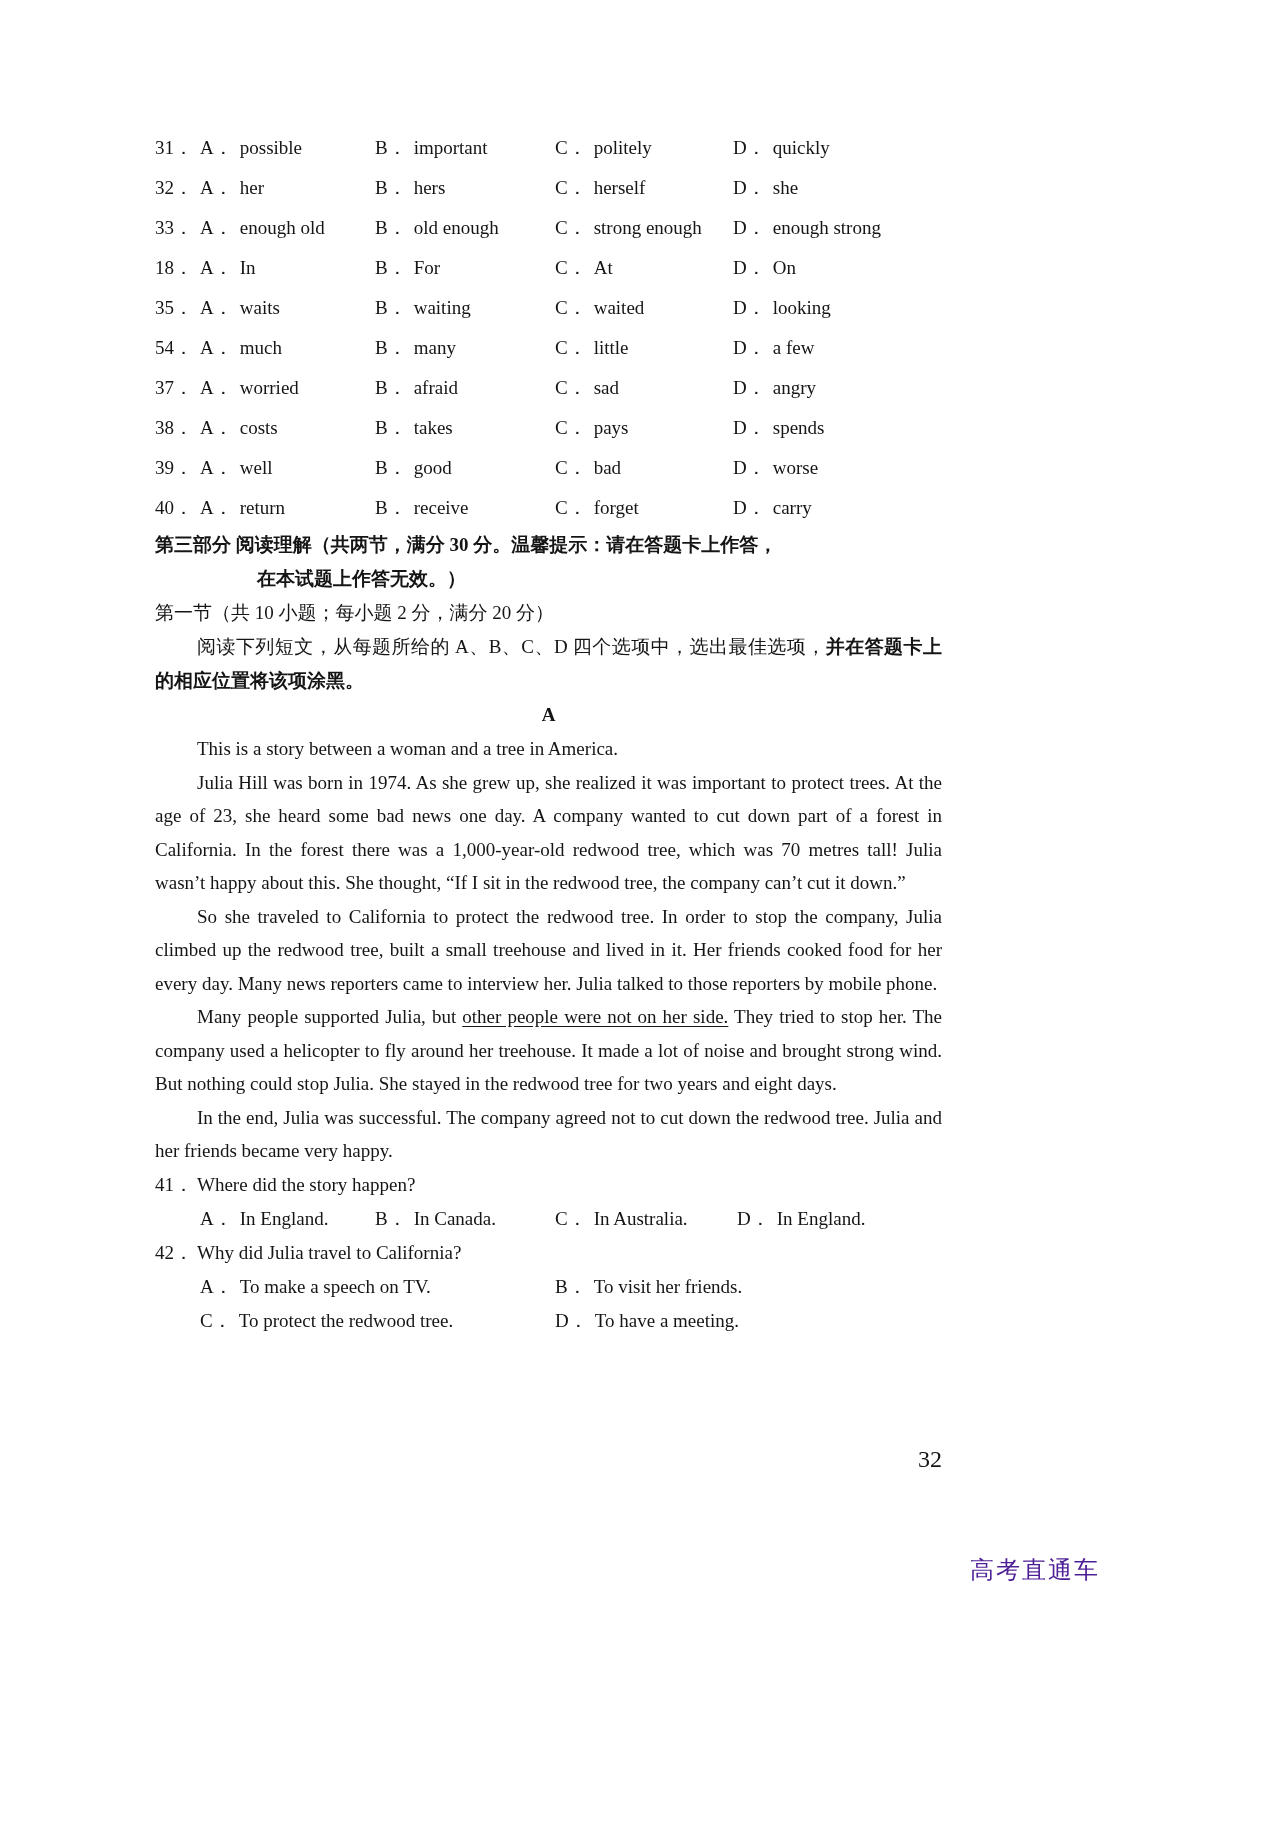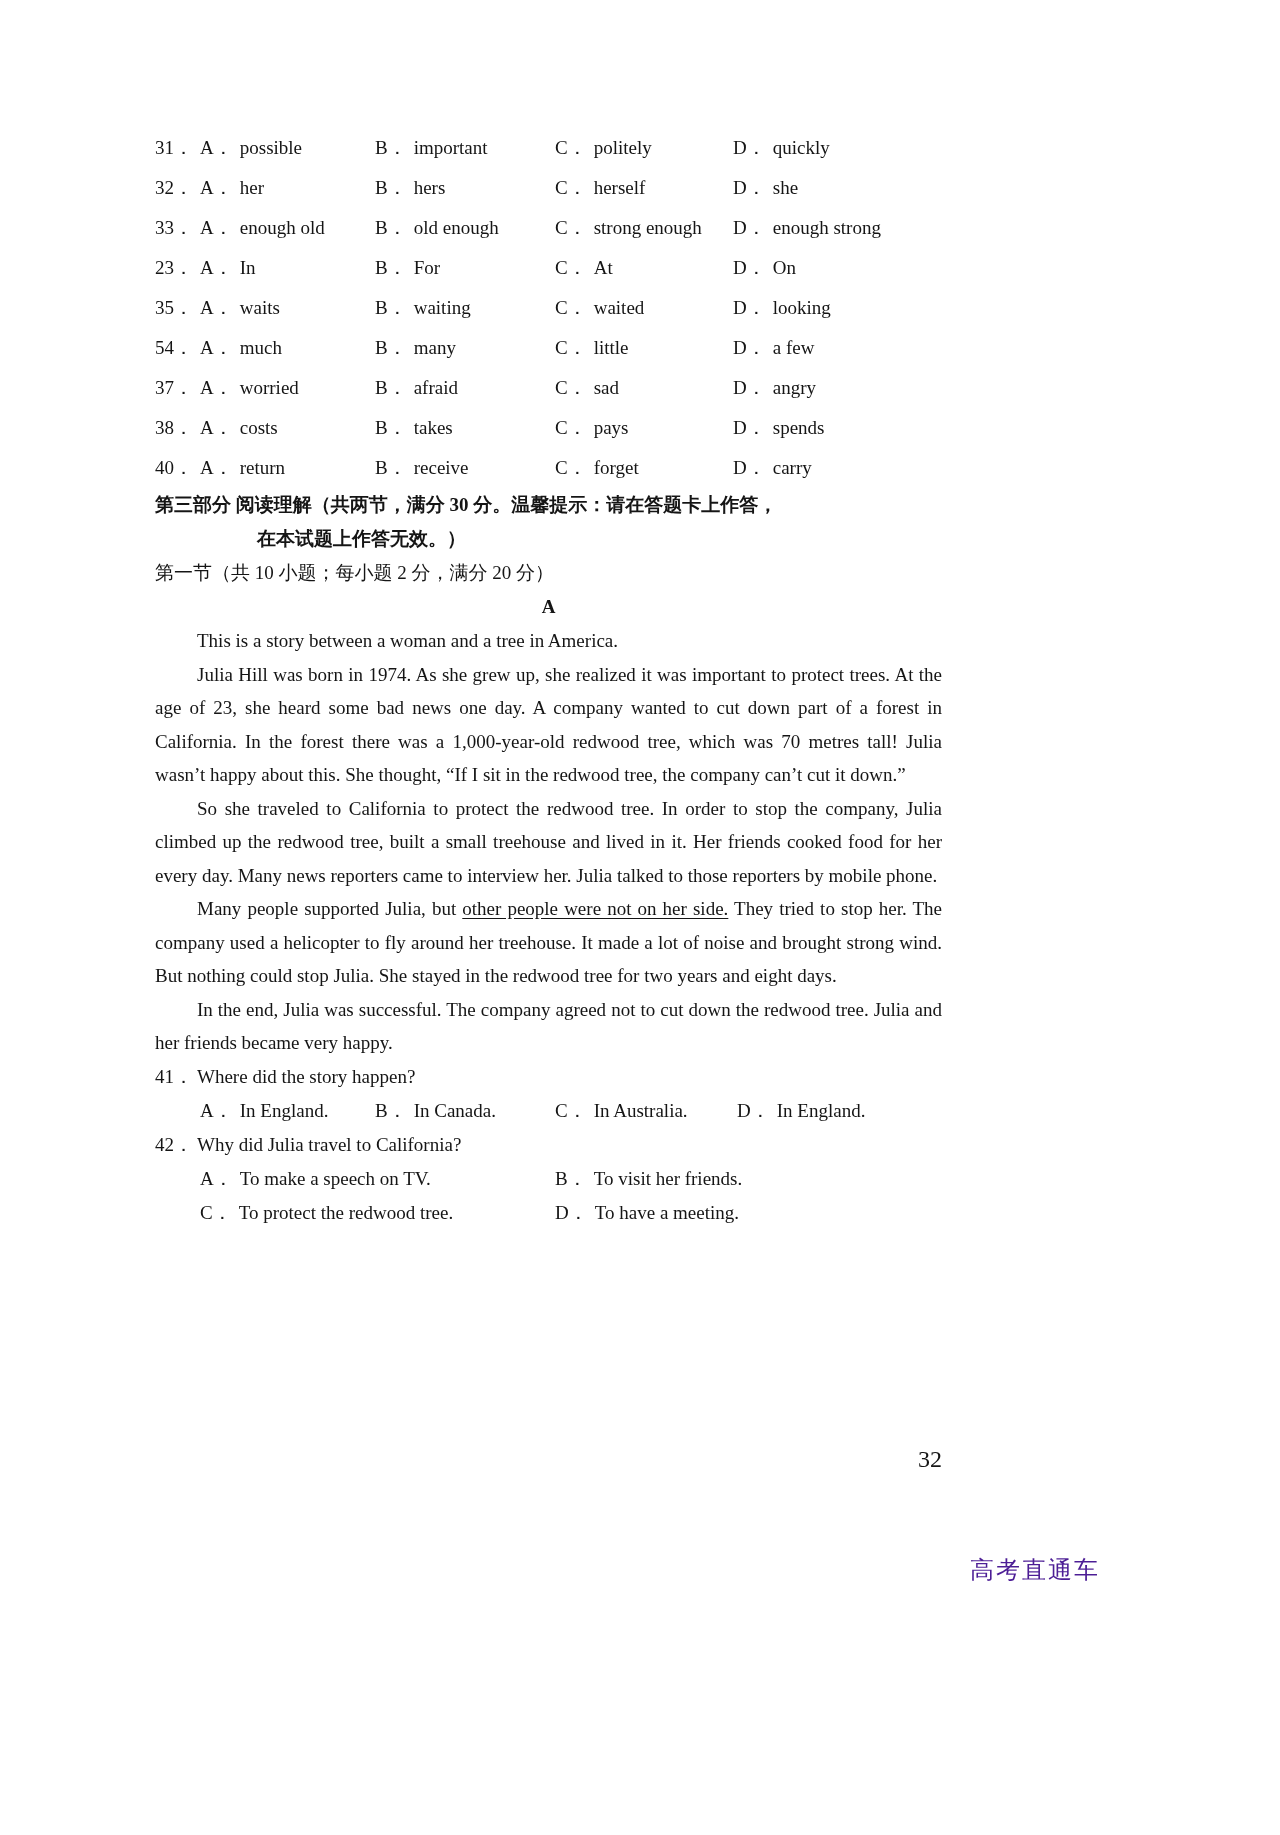--- a/index.html
+++ b/index.html
@@ -102,21 +102,21 @@
 
       <div class="opt-row">
         <span class="col-num">33．</span>
         <span class="cell ca"><span class="olab">A．</span><span>enough old</span></span>
         <span class="cell cb"><span class="olab">B．</span><span>old enough</span></span>
         <span class="cell cc"><span class="olab">C．</span><span>strong enough</span></span>
         <span class="cell cd"><span class="olab">D．</span><span>enough strong</span></span>
       </div>
 
       <div class="opt-row">
-        <span class="col-num">23．</span>
+        <span class="col-num">18．</span>
         <span class="cell ca"><span class="olab">A．</span><span>In</span></span>
         <span class="cell cb"><span class="olab">B．</span><span>For</span></span>
         <span class="cell cc"><span class="olab">C．</span><span>At</span></span>
         <span class="cell cd"><span class="olab">D．</span><span>On</span></span>
       </div>
 
       <div class="opt-row">
         <span class="col-num">35．</span>
         <span class="cell ca"><span class="olab">A．</span><span>waits</span></span>
         <span class="cell cb"><span class="olab">B．</span><span>waiting</span></span>
@@ -141,37 +141,45 @@
       </div>
 
       <div class="opt-row">
         <span class="col-num">38．</span>
         <span class="cell ca"><span class="olab">A．</span><span>costs</span></span>
         <span class="cell cb"><span class="olab">B．</span><span>takes</span></span>
         <span class="cell cc"><span class="olab">C．</span><span>pays</span></span>
         <span class="cell cd"><span class="olab">D．</span><span>spends</span></span>
       </div>
 
+      <div class="opt-row">
+        <span class="col-num">39．</span>
+        <span class="cell ca"><span class="olab">A．</span><span>well</span></span>
+        <span class="cell cb"><span class="olab">B．</span><span>good</span></span>
+        <span class="cell cc"><span class="olab">C．</span><span>bad</span></span>
+        <span class="cell cd"><span class="olab">D．</span><span>worse</span></span>
+      </div>
 
       <div class="opt-row">
         <span class="col-num">40．</span>
         <span class="cell ca"><span class="olab">A．</span><span>return</span></span>
         <span class="cell cb"><span class="olab">B．</span><span>receive</span></span>
         <span class="cell cc"><span class="olab">C．</span><span>forget</span></span>
         <span class="cell cd"><span class="olab">D．</span><span>carry</span></span>
       </div>
     </div>
 
     <div class="zh sec3">
       <div>第三部分  阅读理解（共两节，满分 30 分。温馨提示：请在答题卡上作答，</div>
       <div class="indent2">在本试题上作答无效。）</div>
     </div>
 
     <div class="zh sec1">第一节（共 10 小题；每小题 2 分，满分 20 分）</div>
 
+    <p class="zh instr"><span>阅读下列短文，从每题所给的 A、B、C、D 四个选项中，选出最佳选项，</span><b>并在答题卡上的相应位置将该项涂黑。</b></p>
 
     <div class="ptitle">A</div>
 
     <p class="para">This is a story between a woman and a tree in America.</p>
     <p class="para">Julia Hill was born in 1974. As she grew up, she realized it was important to protect trees. At the age of 23, she heard some bad news one day. A company wanted to cut down part of a forest in California. In the forest there was a 1,000-year-old redwood tree, which was 70 metres tall! Julia wasn’t happy about this. She thought, “If I sit in the redwood tree, the company can’t cut it down.”</p>
     <p class="para">So she traveled to California to protect the redwood tree. In order to stop the company, Julia climbed up the redwood tree, built a small treehouse and lived in it. Her friends cooked food for her every day. Many news reporters came to interview her. Julia talked to those reporters by mobile phone.</p>
     <p class="para"><span>Many people supported Julia, but </span><span class="ul">other people were not on her side.</span><span> They tried to stop her. The company used a helicopter to fly around her treehouse. It made a lot of noise and brought strong wind. But nothing could stop Julia. She stayed in the redwood tree for two years and eight days.</span></p>
     <p class="para">In the end, Julia was successful. The company agreed not to cut down the redwood tree. Julia and her friends became very happy.</p>
 
     <div class="qstem"><span class="qnum">41．</span><span>Where did the story happen?</span></div>

